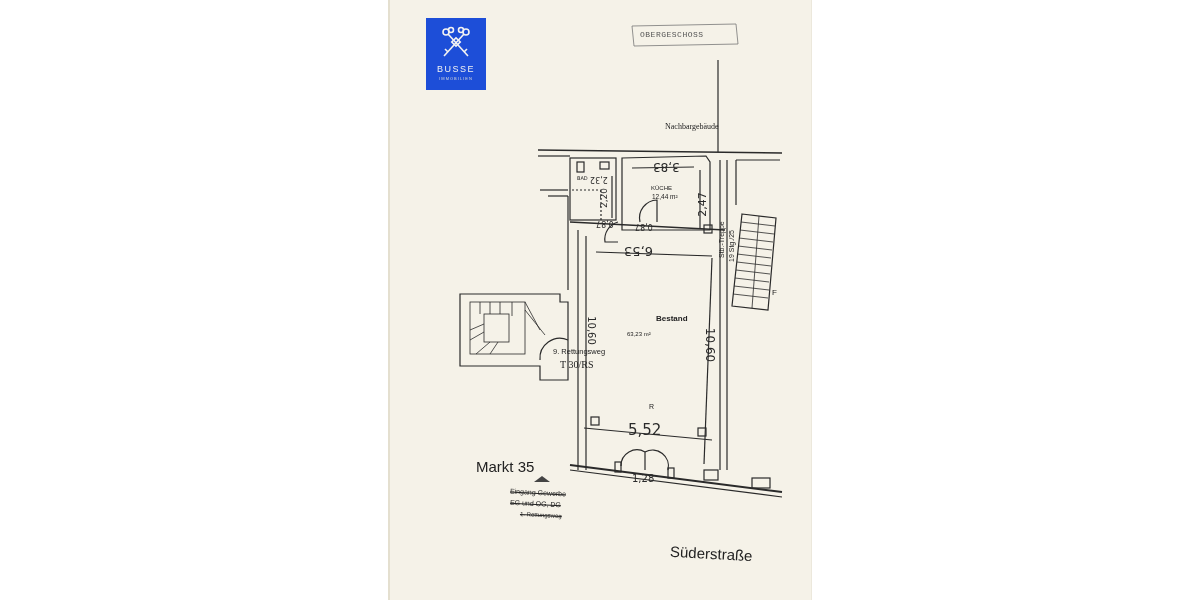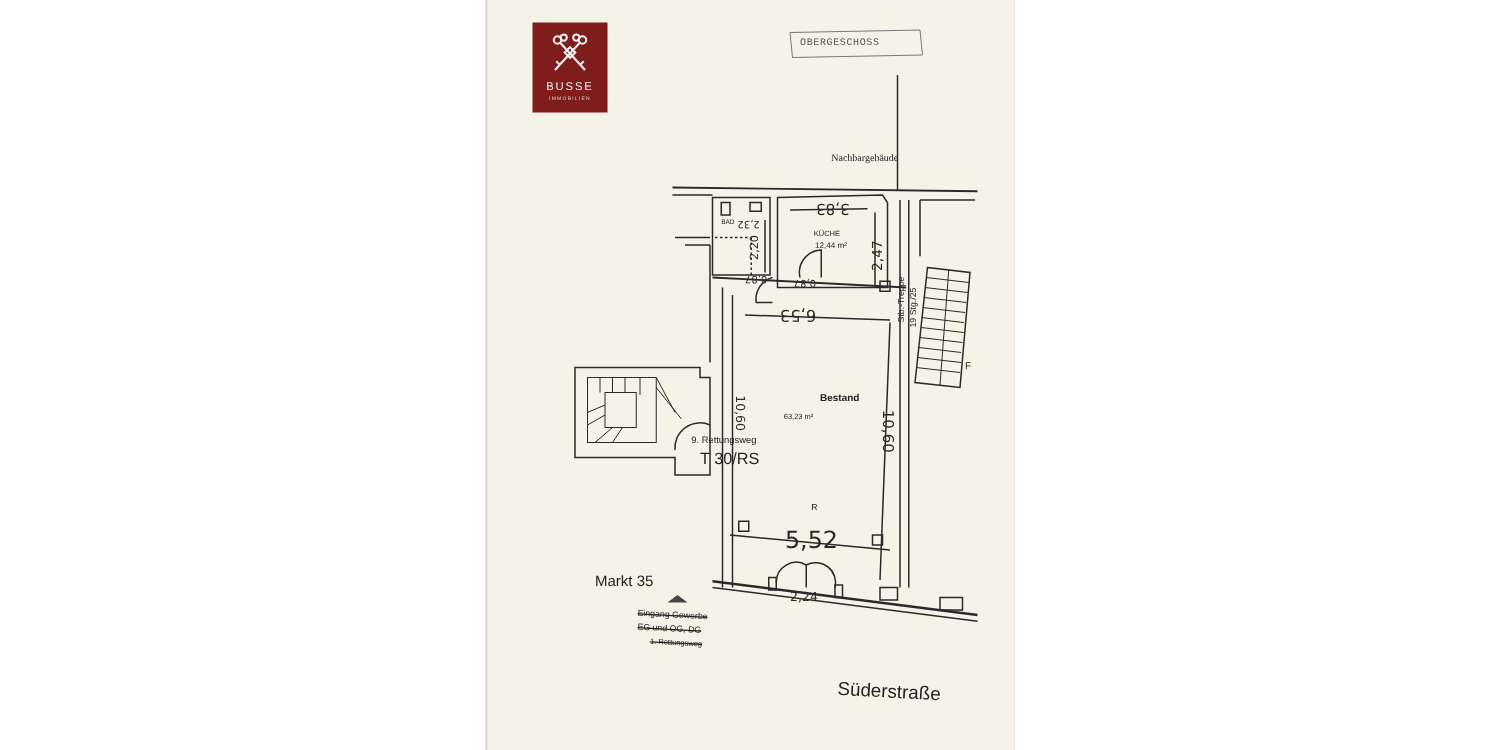--- a/index.html
+++ b/index.html
@@ -1,50 +1,50 @@
 <!DOCTYPE html>
 <html><head>
 <meta charset="utf-8">
 <style>
   html,body{margin:0;padding:0;}
   body{width:1200px;height:600px;background:#ffffff;position:relative;overflow:hidden;font-family:"Liberation Sans",sans-serif;}
   .paper{position:absolute;left:388px;top:0;width:424px;height:600px;background:#f5f2e8;box-shadow:inset 2px 0 0 #e4dfcf, inset -1px 0 0 #ece8dc;}
-  .logo{position:absolute;left:426px;top:18px;width:60px;height:72px;background:#7f1d1d;}
+  .logo{position:absolute;left:426px;top:18px;width:60px;height:72px;background:#1d4ed8;}
   .logo-keys{position:absolute;left:14px;top:8px;width:32px;height:34px;}
   .logo-name{position:absolute;left:0;top:46px;width:60px;text-align:center;color:#f2f2f2;font-size:9px;letter-spacing:1.5px;}
   .logo-sub{position:absolute;left:0;top:58px;width:60px;text-align:center;color:#d8d8d8;font-size:4px;letter-spacing:1px;}
   svg.plan{position:absolute;left:0;top:0;}
   .t{position:absolute;white-space:nowrap;color:#222;}
   .hand{font-family:"DejaVu Sans",sans-serif;}
   .floor-label{left:640px;top:30px;font-size:8px;letter-spacing:0.5px;color:#555;font-family:Liberation Mono, monospace;}
   .neighbor{left:665px;top:122px;font-size:8px;font-family:Liberation Serif, serif;}
   .kitchen-name{left:651px;top:185px;font-size:6px;}
   .kitchen-area{left:652px;top:193px;font-size:6.5px;}
   .bad{left:577px;top:175px;font-size:5px;}
   .room-name{left:628px;top:314px;font-size:8px;font-weight:bold;margin-left:28px;}
   .room-area{left:627px;top:331px;font-size:6px;}
   .escape{left:553px;top:347px;font-size:7.5px;}
-  .escape2{left:560px;top:359px;font-size:13px;}
+  .escape2{left:560px;top:359px;font-size:10px;font-family:Liberation Serif, serif;}
   .stair1{left:718px;top:258px;font-size:7px;transform:rotate(-90deg);transform-origin:left top;}
   .stair2{left:728px;top:262px;font-size:7px;transform:rotate(-90deg);transform-origin:left top;}
   .f-mark{left:772px;top:288px;font-size:8px;}
   .r-mark{left:649px;top:403px;font-size:7px;}
   .dim{font-size:12px;color:#2a2a2a;}
   .d583{left:653px;top:160px;transform:rotate(180deg);}
   .d247{left:690px;top:198px;transform:rotate(-90deg);font-size:11px;}
   .d220{left:594px;top:193px;transform:rotate(-90deg);font-size:9px;}
   .d232{left:590px;top:175px;transform:rotate(180deg);font-size:8px;}
   .d081a{left:596px;top:219px;transform:rotate(180deg);font-size:8px;}
   .d081b{left:635px;top:222px;transform:rotate(180deg);font-size:8px;}
   .d653{left:624px;top:244px;transform:rotate(180deg);font-size:13px;}
   .d1060a{left:577px;top:325px;transform:rotate(90deg);font-size:10px;}
   .d1060b{left:693px;top:338px;transform:rotate(90deg);font-size:12px;}
-  .d552{left:628px;top:421px;font-size:19px;}
+  .d552{left:628px;top:421px;font-size:15px;}
   .d202{left:632px;top:473px;font-size:10px;}
-  .markt{left:476px;top:458px;font-size:12px;}
+  .markt{left:476px;top:458px;font-size:15px;}
   .ent1{left:510px;top:489px;font-size:7px;text-decoration:line-through;transform:rotate(3deg);}
   .ent2{left:510px;top:500px;font-size:7px;text-decoration:line-through;transform:rotate(3deg);}
   .ent3{left:520px;top:512px;font-size:6px;text-decoration:line-through;transform:rotate(3deg);}
   .street{left:670px;top:545px;font-size:15px;transform:rotate(3deg);}
 </style>
 </head>
 <body>
 
 <div class="paper"></div>
 
@@ -168,19 +168,19 @@
 <div class="t dim hand d583">3,83</div>
 <div class="t dim hand d247">2,47</div>
 <div class="t dim hand d220">2,20</div>
 <div class="t dim hand d232">2,32</div>
 <div class="t dim hand d081a">0,87</div>
 <div class="t dim hand d081b">0,87</div>
 <div class="t dim hand d653">6,53</div>
 <div class="t dim hand d1060a">10,60</div>
 <div class="t dim hand d1060b">10,60</div>
 <div class="t dim hand d552">5,52</div>
-<div class="t dim hand d202">2,24</div>
+<div class="t dim hand d202">1,28</div>
 
 <div class="t markt">Markt 35</div>
 <div class="t ent1">Eingang Gewerbe</div>
 <div class="t ent2">EG und OG, DG</div>
 <div class="t ent3">1. Rettungsweg</div>
 <div class="t street">Süderstraße</div>
 
 </body></html>

